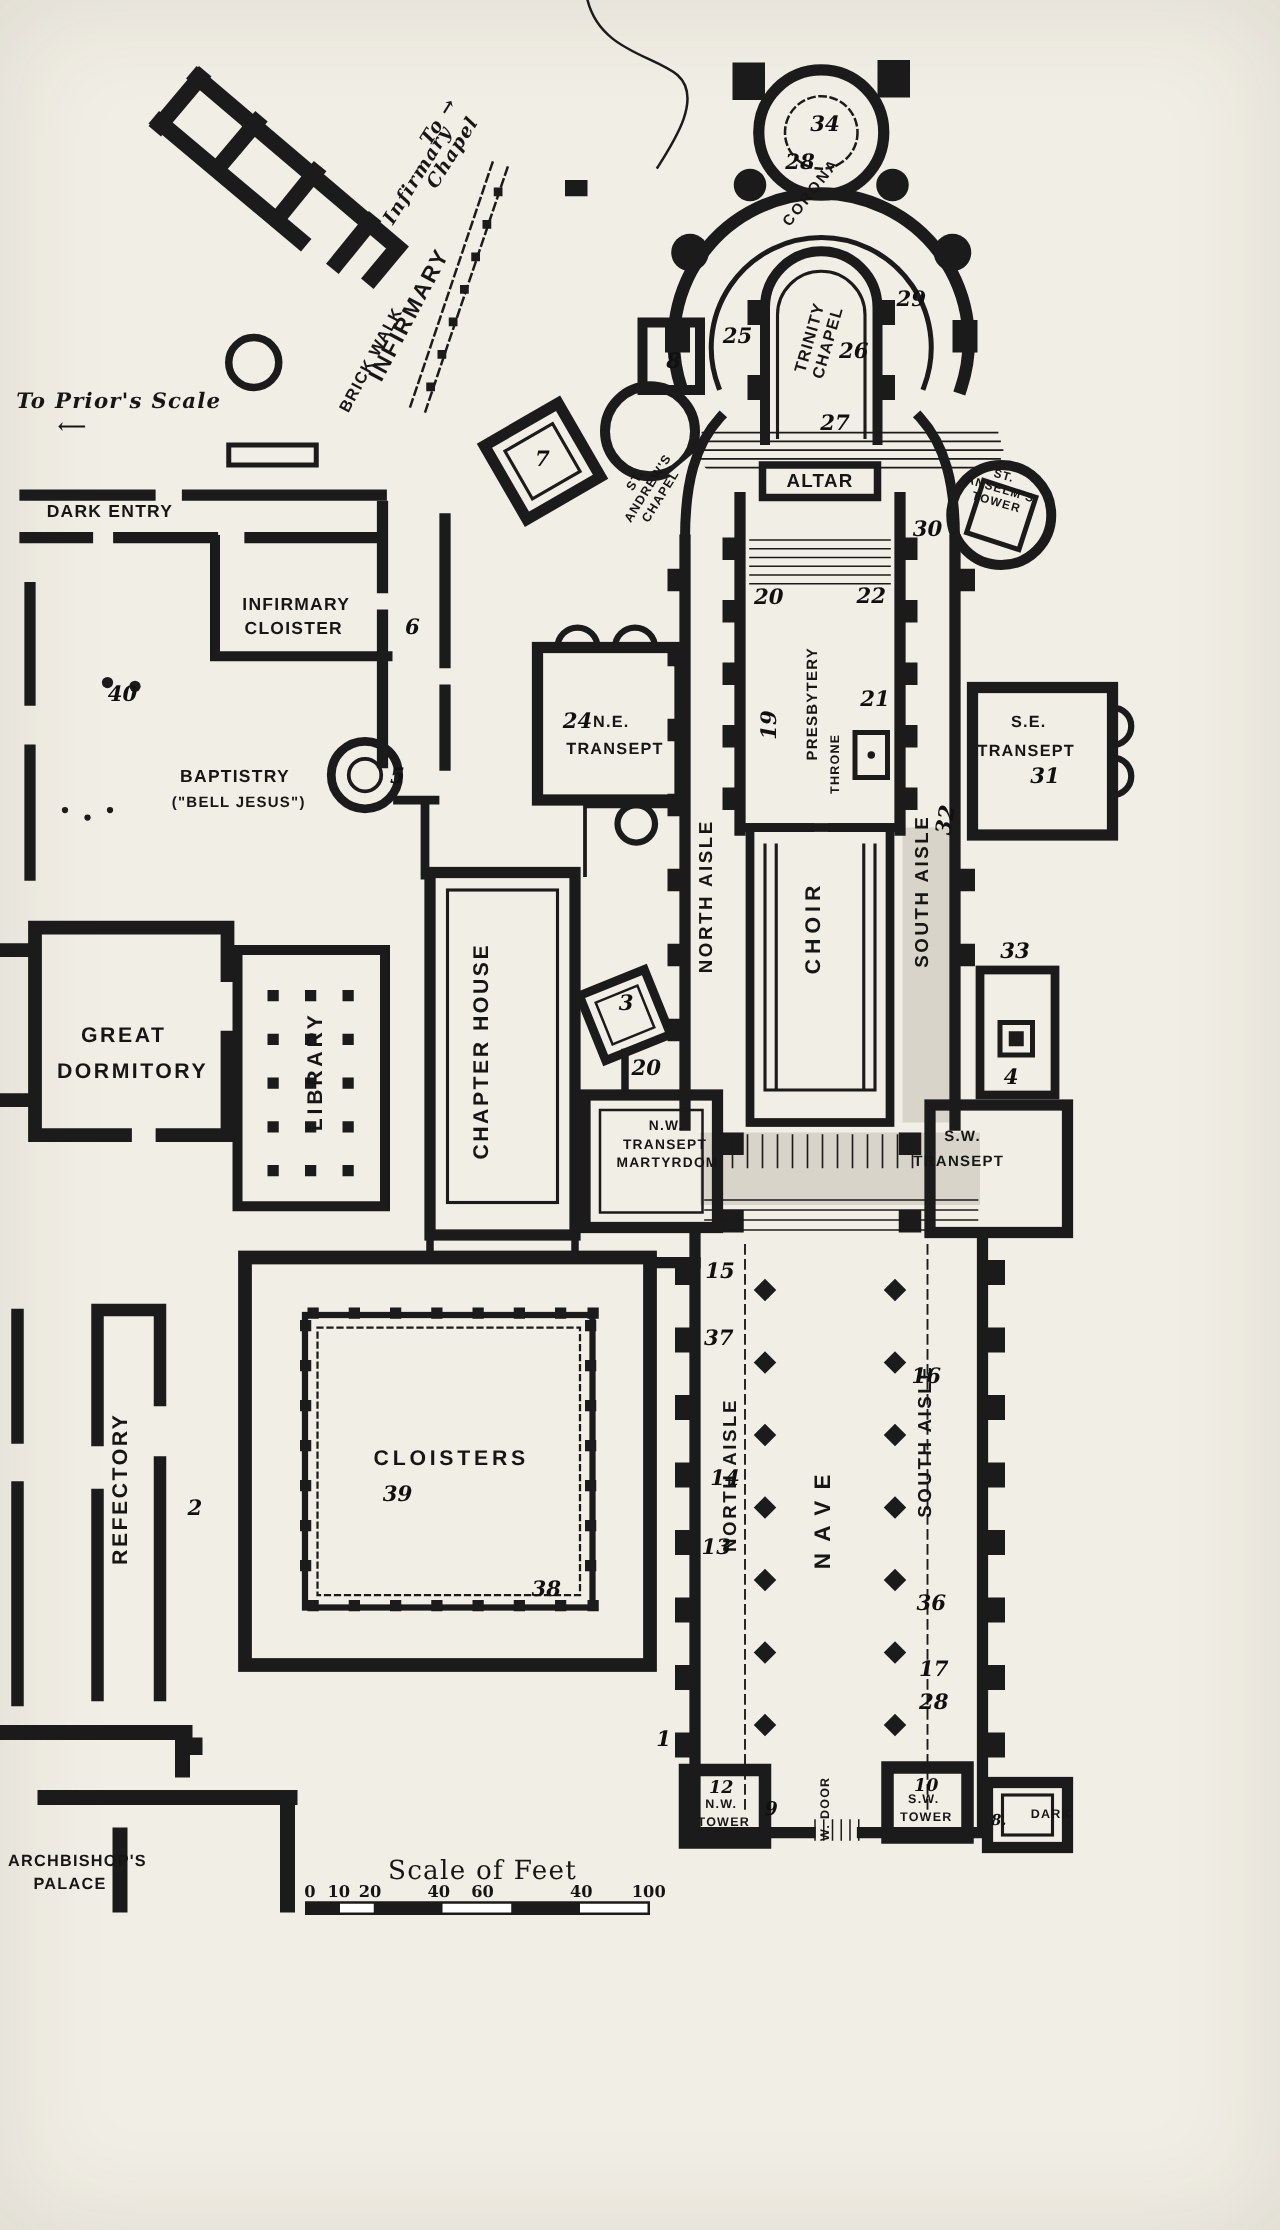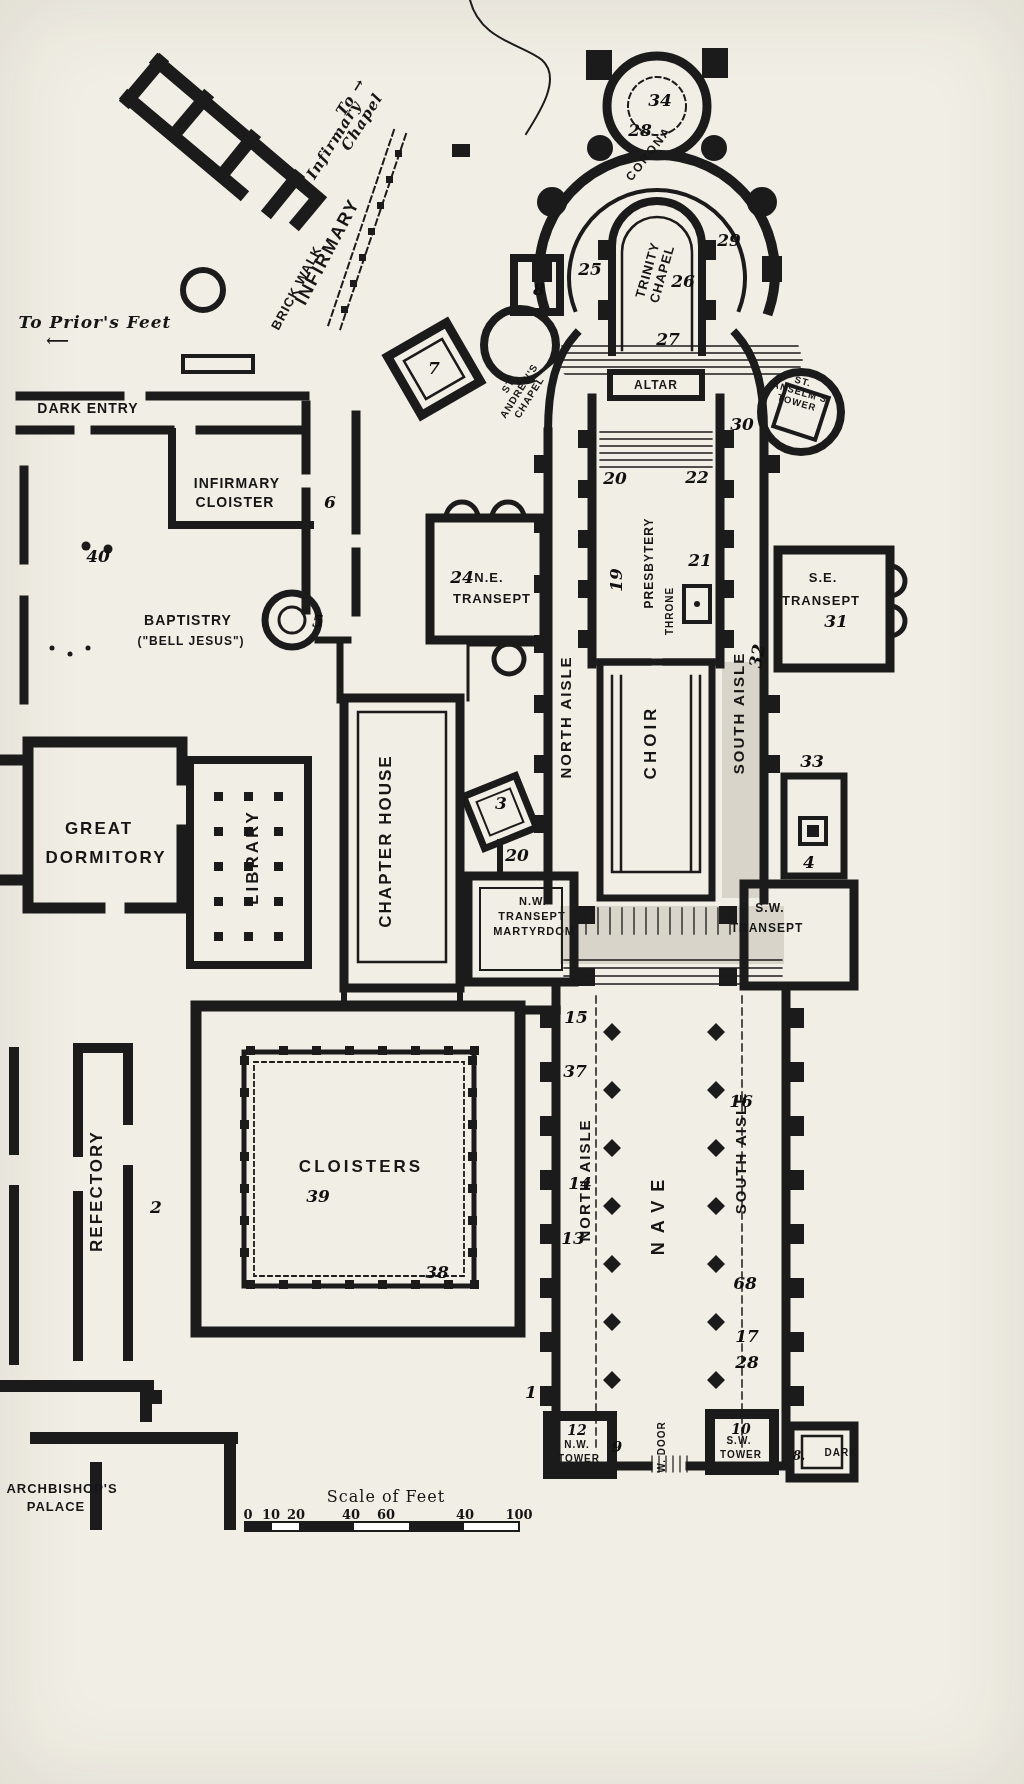--- a/index.html
+++ b/index.html
@@ -250,45 +250,45 @@
       <path fill="#1b1b1b" stroke="none" d="M245 1522h27v9h-27z M299 1522h55v9h-55z M409 1522h55v9h-55z"></path>
     </g>
   </g>
 </svg>
 
 <div class="lbl it serif" style="left:351px;top:97px;--r:-58deg;font-size:15px">To →</div>
 <div class="lbl it serif" style="left:334px;top:140px;--r:-58deg;font-size:15px">Infirmary</div>
 <div class="lbl it serif" style="left:362px;top:122px;--r:-58deg;font-size:15px">Chapel</div>
 <div class="lbl" style="left:297px;top:288px;--r:-62deg;font-size:13px">BRICK WALK</div>
 <div class="lbl" style="left:328px;top:252px;--r:-62deg;font-size:18px;letter-spacing:2px">INFIRMARY</div>
-<div class="lbl it serif" style="left:95px;top:322px;font-size:17px">To Prior's Feet</div>
+<div class="lbl it serif" style="left:95px;top:322px;font-size:17px">To Prior's Scale</div>
 <div class="lbl serif" style="left:58px;top:341px;font-size:16px">⟵</div>
 <div class="lbl" style="left:88px;top:409px;font-size:14px">DARK ENTRY</div>
 <div class="lbl" style="left:237px;top:484px;font-size:14px">INFIRMARY</div>
 <div class="lbl" style="left:235px;top:503px;font-size:14px">CLOISTER</div>
 <div class="lbl" style="left:188px;top:621px;font-size:14px">BAPTISTRY</div>
 <div class="lbl" style="left:191px;top:642px;font-size:12px">("BELL JESUS")</div>
 <div class="lbl" style="left:99px;top:829px;font-size:17px;letter-spacing:2px">GREAT</div>
 <div class="lbl" style="left:106px;top:858px;font-size:17px;letter-spacing:2px">DORMITORY</div>
 <div class="lbl" style="left:253px;top:857px;--r:-90deg;font-size:17px;letter-spacing:3px">LIBRARY</div>
 <div class="lbl" style="left:386px;top:841px;--r:-90deg;font-size:17px;letter-spacing:2px">CHAPTER HOUSE</div>
 <div class="lbl" style="left:361px;top:1167px;font-size:17px;letter-spacing:3px">CLOISTERS</div>
 <div class="lbl" style="left:97px;top:1191px;--r:-90deg;font-size:17px;letter-spacing:2px">REFECTORY</div>
 <div class="lbl" style="left:62px;top:1489px;font-size:13px">ARCHBISHOP'S</div>
 <div class="lbl" style="left:56px;top:1507px;font-size:13px">PALACE</div>
-<div class="lbl serif light" style="left:386px;top:1497px;font-size:16px">Scale of Feet</div>
+<div class="lbl serif light" style="left:386px;top:1497px;font-size:21px">Scale of Feet</div>
 
 <div class="lbl" style="left:649px;top:154px;--r:-52deg;font-size:12px;letter-spacing:2px">CORONA</div>
 
 <div class="lbl stack" style="left:655px;top:272px;--r:-74deg;font-size:13px">
   <span>TRINITY</span>
   <span>CHAPEL</span>
 </div>
 
-<div class="lbl" style="left:656px;top:386px;font-size:12px">ALTAR</div>
+<div class="lbl" style="left:656px;top:386px;font-size:15px">ALTAR</div>
 <div class="lbl" style="left:650px;top:563px;--r:-90deg;font-size:12px">PRESBYTERY</div>
 <div class="lbl" style="left:669px;top:611px;--r:-90deg;font-size:10px">THRONE</div>
 
 <div class="lbl stack" style="left:519px;top:391px;--r:-58deg;font-size:10px">
   <span>ST.</span>
   <span>ANDREW'S</span>
   <span>CHAPEL</span>
 </div>
 
 <div class="lbl stack" style="left:800px;top:392px;--r:16deg;font-size:9.5px">
@@ -347,21 +347,21 @@
 <div class="num" style="left:683px;top:281px">26</div>
 <div class="num" style="left:668px;top:339px">27</div>
 <div class="num" style="left:640px;top:130px">28</div>
 <div class="num" style="left:729px;top:240px">29</div>
 <div class="num" style="left:742px;top:424px">30</div>
 <div class="num" style="left:836px;top:621px">31</div>
 <div class="num" style="left:757px;top:656px;--r:-80deg">32</div>
 <div class="num" style="left:812px;top:761px">33</div>
 <div class="num" style="left:660px;top:100px">34</div>
 <div class="num" style="left:747px;top:1362px">28</div>
-<div class="num" style="left:745px;top:1283px">68</div>
+<div class="num" style="left:745px;top:1283px">36</div>
 <div class="num" style="left:575px;top:1071px">37</div>
 <div class="num" style="left:437px;top:1272px">38</div>
 <div class="num" style="left:318px;top:1196px">39</div>
 <div class="num" style="left:98px;top:556px">40</div>
 
 <div class="tick" style="left:248px;top:1514px">0</div>
 <div class="tick" style="left:271px;top:1514px">10</div>
 <div class="tick" style="left:296px;top:1514px">20</div>
 <div class="tick" style="left:351px;top:1514px">40</div>
 <div class="tick" style="left:386px;top:1514px">60</div>

